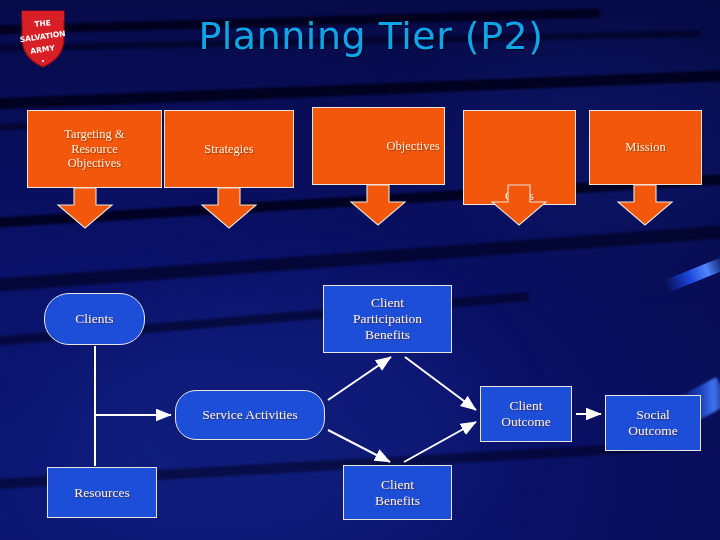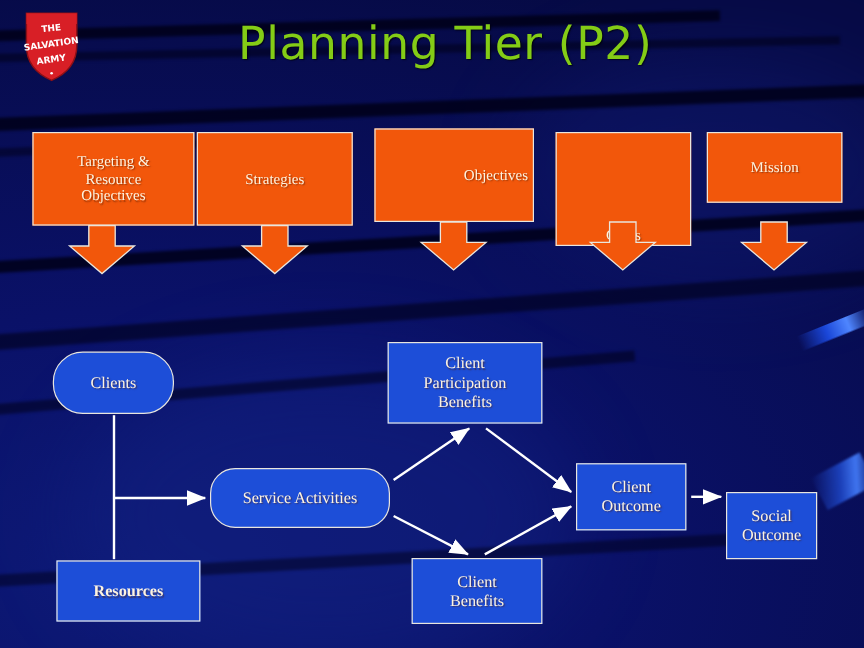--- a/index.html
+++ b/index.html
@@ -70,21 +70,21 @@
 
   
   .title {
     position: absolute;
     left: 0; right: 0; top: 14px;
     text-align: center;
     font-family: "DejaVu Sans", sans-serif;
     font-size: 38px;
     font-weight: 400;
     letter-spacing: .5px;
-    color: #84cc16;
+    color: #0ea5e9;
     text-shadow: 1px 1px 1px rgba(0,0,0,.65);
     padding-left: 22px;
   }
 
   
   .node {
     position: absolute;
     box-sizing: border-box;
     display: flex;
     align-items: center;
@@ -158,21 +158,21 @@
   </div>
 
   <div class="node tier" style="left:312px; top:107px; width:133px; height:78px;justify-content:flex-end;">
     <span>Objectives</span>
   </div>
 
   <div class="node tier" style="left:463px; top:110px; width:113px; height:95px;align-items:flex-end;">
     <span>Goals</span>
   </div>
 
-  <div class="node tier" style="left:589px; top:110px; width:113px; height:59px;">
+  <div class="node tier" style="left:589px; top:110px; width:113px; height:75px;">
     <span>Mission</span>
   </div>
 
   <svg class="connectors" viewBox="0 0 720 540">
     <g fill="#f2570b" stroke="#e9e6de" stroke-width="1.1" stroke-linejoin="miter">
 
       <path d="M74,188 L96,188 L96,205 L112,205 L85,228 L58,205 L74,205 Z"></path>
 
       <path d="M218,188 L240,188 L240,205 L256,205 L229,228 L202,205 L218,205 Z"></path>
 
@@ -224,28 +224,28 @@
     <span>Service Activities</span>
   </div>
 
   <div class="node flow" style="left:480px; top:386px; width:92px; height:56px;">
     <span>
       <span>Client</span>
       <span>Outcome</span>
     </span>
   </div>
 
-  <div class="node flow" style="left:605px; top:410px; width:76px; height:56px;">
+  <div class="node flow" style="left:605px; top:395px; width:96px; height:56px;">
     <span>
       <span>Social</span>
       <span>Outcome</span>
     </span>
   </div>
 
-  <div class="node flow" style="left:47px; top:467px; width:120px; height:51px;font-weight:bold;">
+  <div class="node flow" style="left:47px; top:467px; width:110px; height:51px;">
     <span>Resources</span>
   </div>
 
   <div class="node flow" style="left:343px; top:465px; width:109px; height:55px;">
     <span>
       <span>Client</span>
       <span>Benefits</span>
     </span>
   </div>
 

